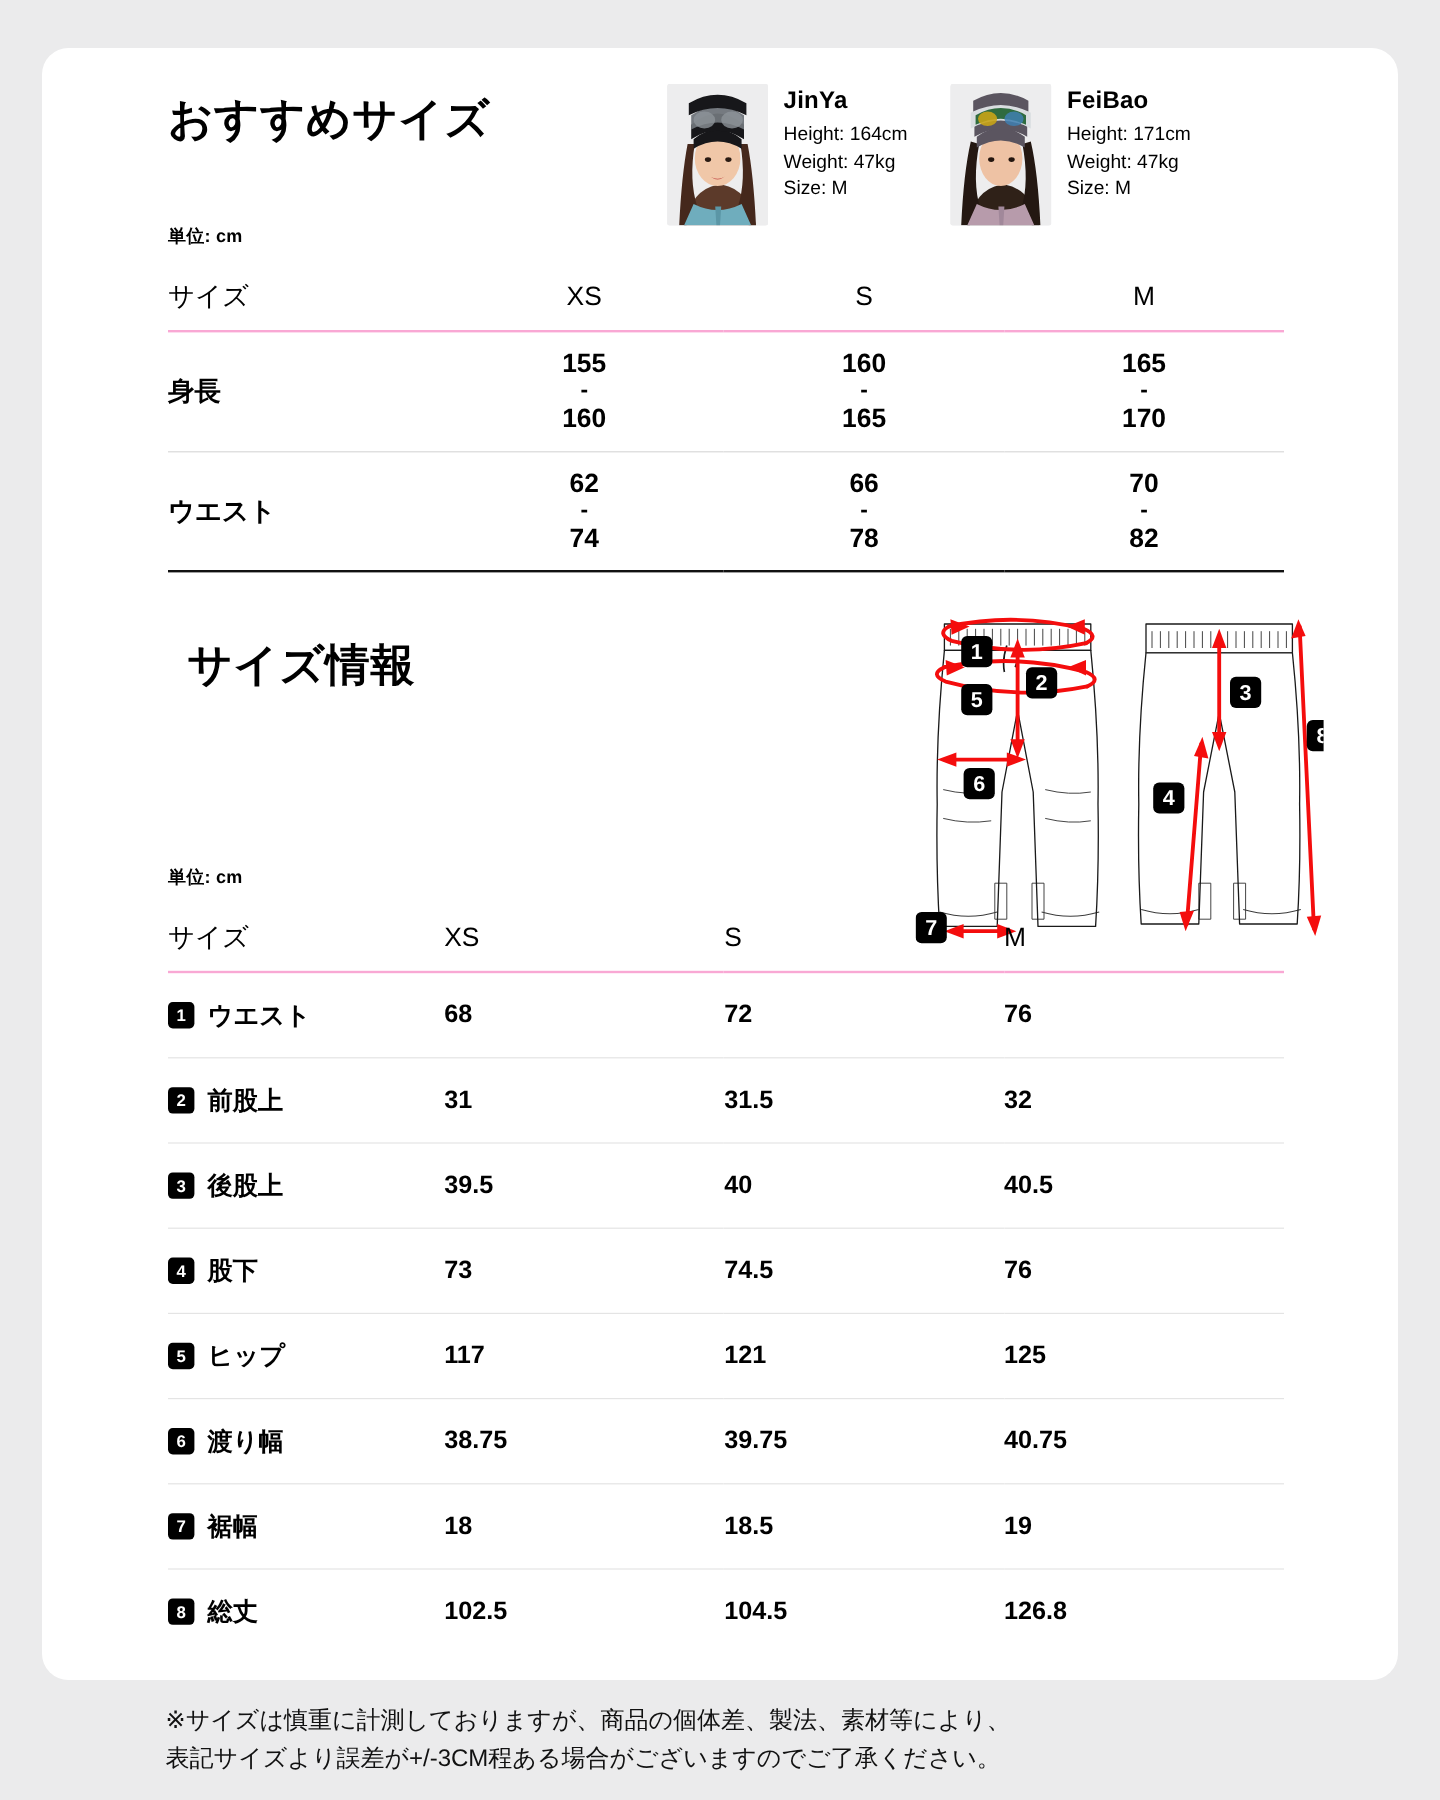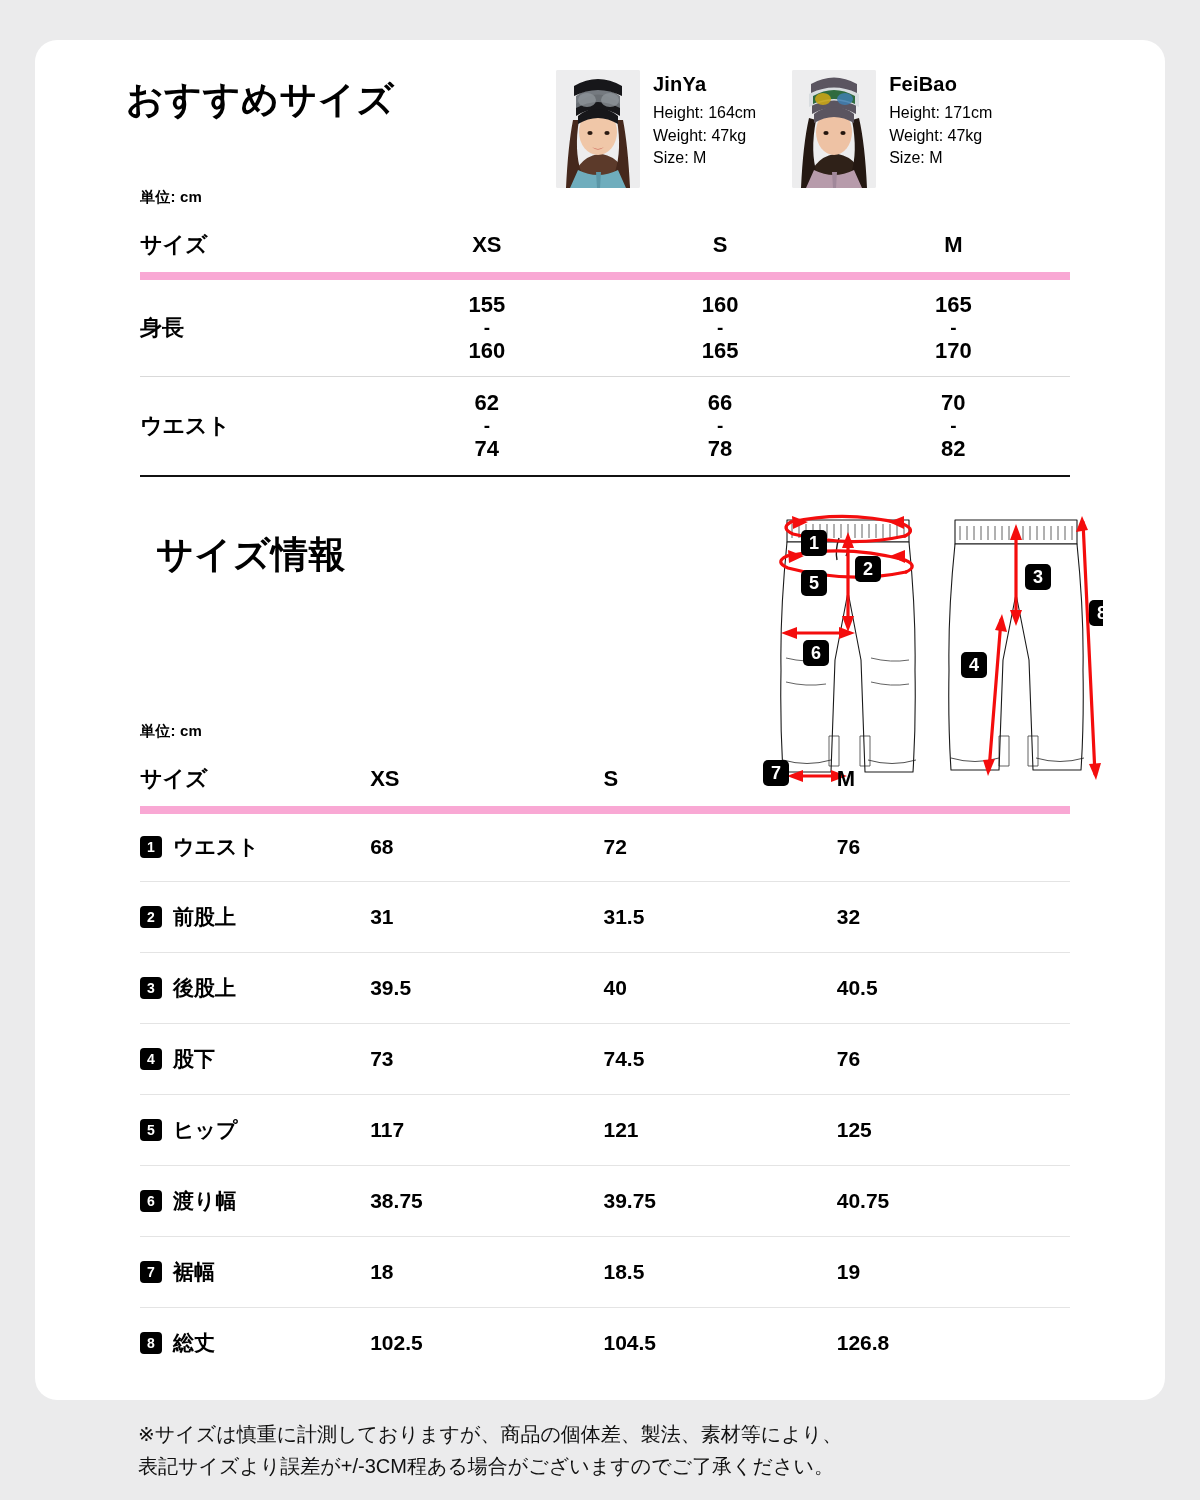--- a/index.html
+++ b/index.html
@@ -18,21 +18,21 @@
     border-radius: 22px;
   }
 
   
   .h-main {
     position: absolute;
     font-size: 37px; font-weight: 700;
     letter-spacing: 0.5px;
     white-space: nowrap;
   }
-  #rec-title { left: 91px; top: 35px; }
+  #rec-title { left: 105px; top: 35px; }
   #info-title { left: 121px; top: 490px; }
 
   .unit-label {
     position: absolute;
     font-size: 15px; font-weight: 700;
     letter-spacing: 0.2px;
     white-space: nowrap;
   }
   #unit-1 { left: 105px; top: 148px; }
   #unit-2 { left: 105px; top: 682px; }
@@ -69,24 +69,24 @@
 
   
   .tbl { position: absolute; border-collapse: collapse; }
   #tbl-recommend { left: 105px; top: 178px; width: 930px; }
   #tbl-info      { left: 105px; top: 712px; width: 930px; }
 
   .tbl th, .tbl td { padding: 0; vertical-align: middle; }
 
   
   .tbl thead th {
-    font-size: 22px; font-weight: 700;
+    font-size: 22px; font-weight: 400;
     text-align: center;
     height: 58px;
-    border-bottom: 8px solid #f9a8d4;
+    border-bottom: 2px solid #f9a8d4;
   }
   .tbl thead th.lbl { text-align: left; }
 
   
   #tbl-recommend td {
     height: 100px;
     text-align: center;
     font-size: 22px; font-weight: 700;
     border-bottom: 1px solid #d9d9d9;
   }

